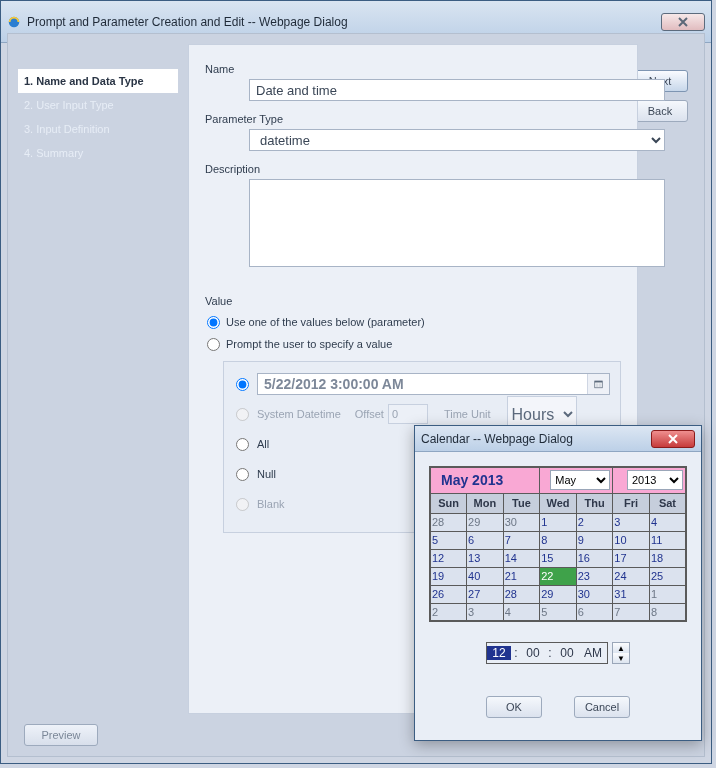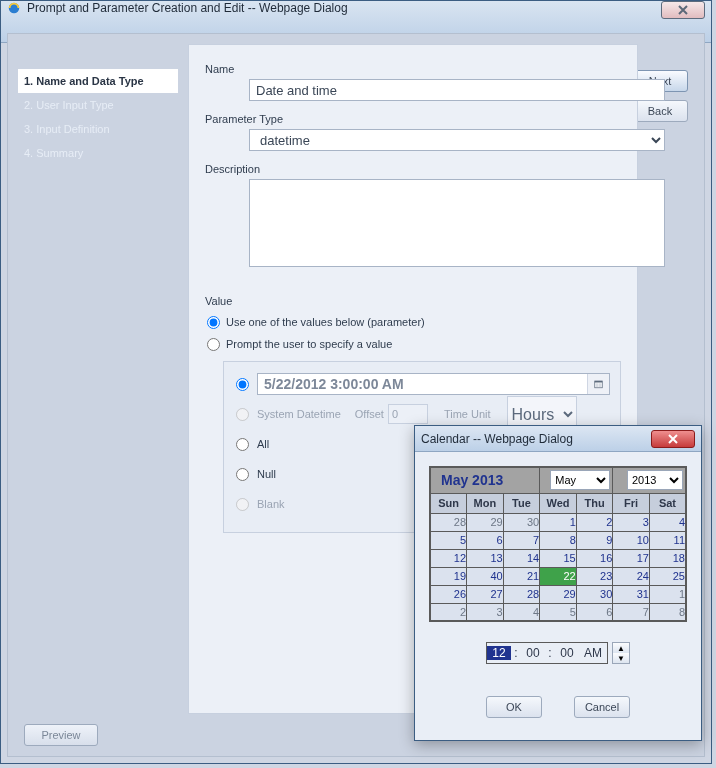--- a/index.html
+++ b/index.html
@@ -1,18 +1,18 @@
 <!DOCTYPE html>
 <html><head>
 <meta charset="utf-8">
 <style>
   * { box-sizing: border-box; font-family: "Segoe UI", Tahoma, Arial, sans-serif; }
   body { margin:0; padding:0; width:716px; height:768px; background:#cfd6e3; overflow:hidden; }
   .window { position:absolute; left:0; top:0; width:712px; height:764px; border:1px solid #3b5d82; background:#cfd6e3; }
-  .titlebar { height:42px; background:linear-gradient(#d9e4f1,#bcd0e7); border-bottom:1px solid #8ea6c2; display:flex; align-items:flex-start; padding:0 6px; font-size:12px; color:#1f2a38; }
+  .titlebar { height:42px; background:linear-gradient(#d9e4f1,#bcd0e7); border-bottom:1px solid #8ea6c2; display:flex; align-items:center; padding:0 6px; font-size:12px; color:#1f2a38; }
   .titlebar .ie-icon { width:14px; height:14px; margin-right:6px; display:inline-flex; align-items:center; justify-content:center; }
   .titlebar .ie-icon svg { width:14px; height:14px; }
   .titlebar .title-text { flex:1; }
   .titlebar .close-btn { width:44px; height:18px; display:flex; align-items:center; justify-content:center; border:1px solid #5c6b7d; border-radius:3px; background:linear-gradient(#f6e8e9,#e1bcbf); cursor:pointer; }
   .titlebar .close-btn svg { width:10px; height:10px; }
   .client { position:absolute; left:6px; top:32px; right:6px; bottom:6px; background:#cbd3e1; border:1px solid #b4bfcf; }
   .sidebar { position:absolute; left:10px; top:35px; width:160px; }
   .step { height:24px; font-size:11px; color:#e7edf6; display:flex; align-items:center; padding:0 6px; white-space:nowrap; }
   .step.active { background:#fff; color:#2a3545; font-weight:bold; }
   .form-panel { position:absolute; left:180px; top:10px; width:450px; height:670px; background:#ecf0f7; border:1px solid #c7d0df; }
@@ -39,25 +39,25 @@
   .preview-btn { position:absolute; left:16px; bottom:10px; width:74px; height:22px; border:1px solid #9daabd; border-radius:3px; background:linear-gradient(#eef2f9,#d8dfeb); font-size:11px; color:#7b8798; display:flex; align-items:center; justify-content:center; }
 
   
   .cal-window { position:absolute; left:414px; top:425px; width:288px; height:316px; border:1px solid #3b5d82; background:#e9eef6; box-shadow:0 4px 14px rgba(0,0,0,0.3); }
   .cal-titlebar { height:26px; background:linear-gradient(#dce6f3,#bcd0e7); border-bottom:1px solid #8ea6c2; display:flex; align-items:center; padding:0 6px; font-size:12px; color:#1f2a38; }
   .cal-titlebar .title-text { flex:1; }
   .cal-titlebar .close-btn { width:44px; height:18px; display:flex; align-items:center; justify-content:center; border:1px solid #8b1b1b; border-radius:3px; background:linear-gradient(#ef8f8f,#c63b3b); cursor:pointer; }
   .cal-titlebar .close-btn svg { width:10px; height:10px; fill:#fff; }
   .cal-body { padding:14px 14px 0 14px; }
   .cal-table { width:100%; border-collapse:collapse; border:2px solid #5a5a5a; background:#dbe2ee; table-layout:fixed; font-size:11px; }
-  .cal-hdr td { height:26px; background:#a3a3a3; border:1px solid #5a5a5a; padding:0 2px; }
+  .cal-hdr td { height:26px; background:#f9a8d4; border:1px solid #5a5a5a; padding:0 2px; }
   .cal-month-lbl { color:#20338f; font-weight:bold; font-size:14px; padding-left:8px; }
   .cal-sel { height:20px; font-size:11px; border:1px solid #9aa6b8; background:#fff; }
   .cal-dow td { background:#c6cedc; color:#2e374a; text-align:center; font-weight:bold; height:20px; border:1px solid #5a5a5a; }
-  .cal-day td { text-align:right; padding-right:0; height:18px; border:1px solid #5a5a5a; color:#20338f; background:#dbe2ee; }
+  .cal-day td { padding-right:12px; height:18px; border:1px solid #5a5a5a; color:#20338f; background:#dbe2ee; }
   .cal-day td.off { color:#6d7786; }
   .cal-day td.today { background:#3fa24a; color:#fff; }
   .time-row { display:flex; align-items:center; justify-content:center; margin-top:18px; height:26px; }
   .time-box { border:1px solid #5a5a5a; display:flex; align-items:center; height:22px; }
   .time-seg { width:24px; text-align:center; font-size:12px; color:#2e374a; }
   .time-seg.sel { background:#20338f; color:#fff; }
   .time-sep { width:10px; text-align:center; font-size:12px; color:#2e374a; }
   .time-ampm { width:28px; text-align:center; font-size:12px; color:#2e374a; }
   .spin { width:18px; height:22px; margin-left:4px; display:flex; flex-direction:column; border:1px solid #9aa6b8; }
   .spin div { flex:1; display:flex; align-items:center; justify-content:center; font-size:8px; background:linear-gradient(#fbfcfe,#dde5f0); cursor:pointer; }

